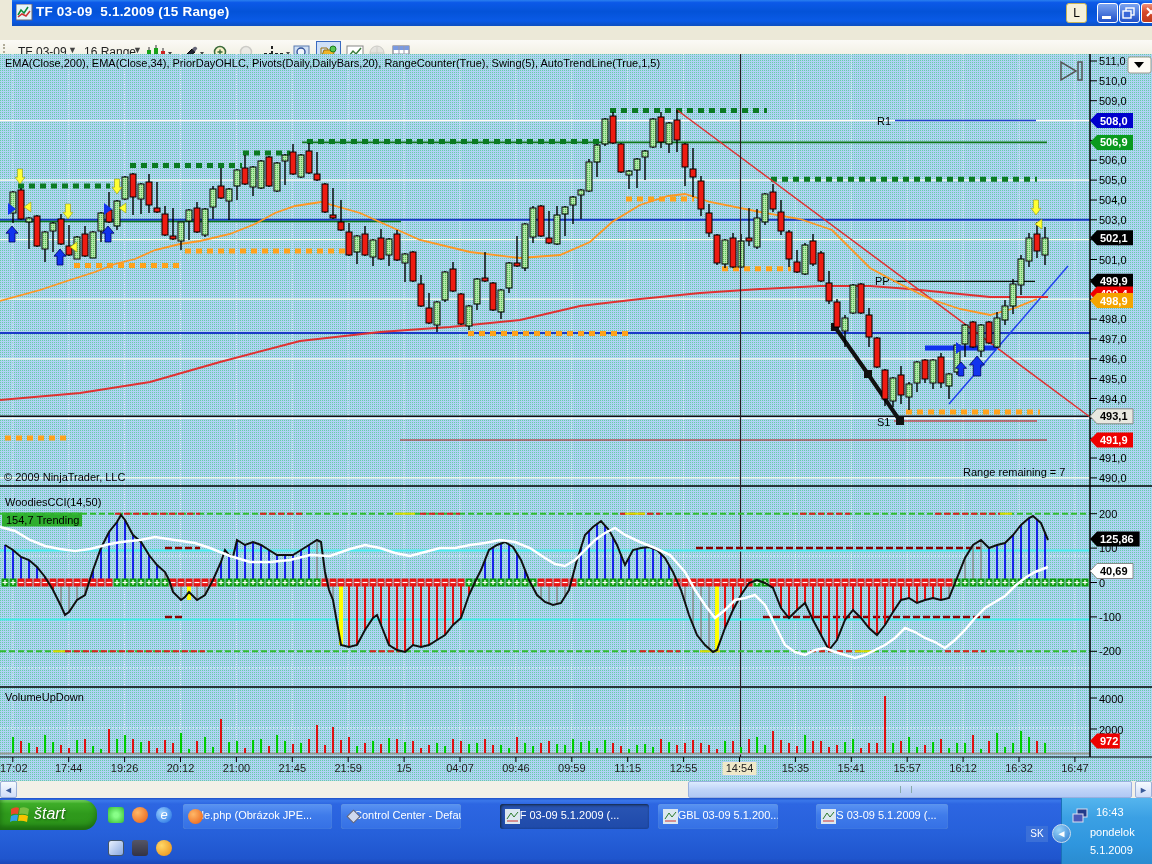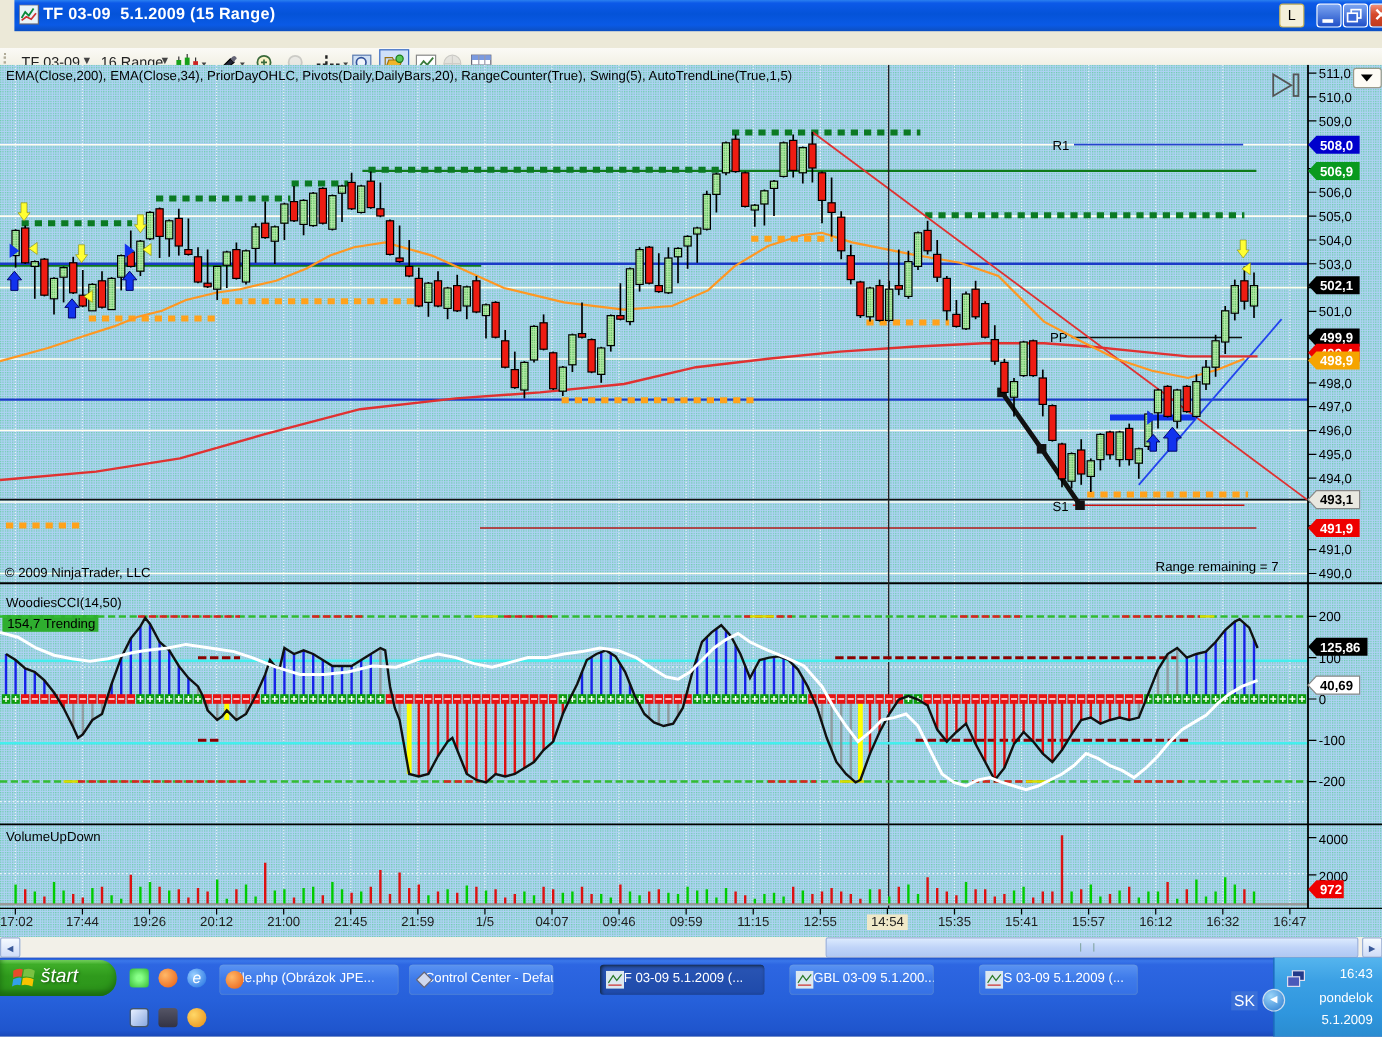--- a/index.html
+++ b/index.html
@@ -1243,48 +1243,48 @@
  <div class="qicon" style="left:156px;top:9px;background:radial-gradient(circle at 35% 35%,#9ad0ff,#1a6ae0);border-radius:8px;color:#fff;font-size:13px;font-style:italic;text-align:center;line-height:15px">e</div>
  <div class="qicon" style="left:108px;top:42px;background:linear-gradient(135deg,#e8f0ff,#88a8e0);border:1px solid #456;"></div>
  <div class="qicon" style="left:132px;top:42px;background:linear-gradient(180deg,#556,#334);"></div>
  <div class="qicon" style="left:156px;top:42px;background:radial-gradient(circle at 35% 35%,#ffd868,#e88a10);border-radius:8px"></div>
  <div class="tbbtn" style="left:183px;width:149px">file.php (Obrázok JPE...
   <div class="qicon" style="left:5px;top:5px;width:15px;height:15px;background:radial-gradient(circle at 35% 35%,#ffb868,#e85a10);border-radius:8px"></div></div>
  <div class="tbbtn" style="left:341px;width:120px">Control Center - Default
   <svg width="15" height="15" style="position:absolute;left:5px;top:5px">
           <rect x="3" y="3" width="9" height="9" fill="#cfd8ee" stroke="#667" transform="rotate(45 7.5 7.5)"></rect>
         </svg></div>
- <div class="tbbtn" style="left:500px;width:137px;background:linear-gradient(180deg,#2a55b4,#1e4aaa);box-shadow:inset 1px 1px 3px #123">TF 03-09  5.1.2009 (...
+ <div class="tbbtn" style="left:500px;width:149px;background:linear-gradient(180deg,#2a55b4,#1e4aaa);box-shadow:inset 1px 1px 3px #123">TF 03-09  5.1.2009 (...
   <svg width="15" height="15" style="position:absolute;left:5px;top:5px">
           <rect width="15" height="15" fill="#dce8f0"></rect>
           <polyline points="2,10 6,4 9,8 13,3" stroke="#2a7a2a" fill="none"></polyline>
           <line x1="2" y1="12" x2="13" y2="12" stroke="#c33"></line>
         </svg></div>
  <div class="tbbtn" style="left:658px;width:120px">FGBL 03-09  5.1.200...
   <svg width="15" height="15" style="position:absolute;left:5px;top:5px">
           <rect width="15" height="15" fill="#dce8f0"></rect>
           <polyline points="2,10 6,4 9,8 13,3" stroke="#2a7a2a" fill="none"></polyline>
           <line x1="2" y1="12" x2="13" y2="12" stroke="#c33"></line>
         </svg></div>
  <div class="tbbtn" style="left:816px;width:132px">ES 03-09  5.1.2009 (...
   <svg width="15" height="15" style="position:absolute;left:5px;top:5px">
           <rect width="15" height="15" fill="#dce8f0"></rect>
           <polyline points="2,10 6,4 9,8 13,3" stroke="#2a7a2a" fill="none"></polyline>
           <line x1="2" y1="12" x2="13" y2="12" stroke="#c33"></line>
         </svg></div>
- <div style="position:absolute;left:1026px;top:28px;width:22px;height:16px;background:#3a6fd8;color:#fff;font-size:13px;text-align:center;line-height:16px">SK</div>
+ <div style="position:absolute;left:1026px;top:28px;width:22px;height:16px;background:#3a6fd8;color:#fff;font-size:10px;text-align:center;line-height:16px">SK</div>
  <div style="position:absolute;left:1061px;top:0;width:91px;height:66px;background:linear-gradient(180deg,#55b5ee 0%,#3ba0e4 30%,#2f96de 70%,#2a8cd0 100%);border-left:1px solid #1a70b8"></div>
  <div style="position:absolute;left:1052px;top:26px;width:19px;height:19px;border-radius:50%;background:radial-gradient(circle at 35% 30%,#9ad4f8,#2a7ad0);border:1px solid #cde;color:#fff;font-size:10px;text-align:center;line-height:18px">◄</div>
  <svg width="17" height="17" style="position:absolute;left:1072px;top:10px">
   <rect x="5" y="1" width="10" height="8" fill="#223a8a" stroke="#dde"></rect>
   <rect x="1" y="6" width="10" height="8" fill="#4a5aba" stroke="#dde"></rect>
  </svg>
- <div style="position:absolute;left:1096px;top:8px;width:48px;text-align:right;color:#fff;font-size:11px">16:43</div>
- <div style="position:absolute;left:1090px;top:28px;width:54px;text-align:right;color:#fff;font-size:11px">pondelok</div>
- <div style="position:absolute;left:1090px;top:46px;width:54px;text-align:right;color:#fff;font-size:11px">5.1.2009</div>
+ <div style="position:absolute;left:1096px;top:8px;width:48px;text-align:left;color:#fff;font-size:11px">16:43</div>
+ <div style="position:absolute;left:1090px;top:28px;width:54px;color:#fff;font-size:11px">pondelok</div>
+ <div style="position:absolute;left:1090px;top:46px;width:54px;text-align:left;color:#fff;font-size:11px">5.1.2009</div>
 </div>
 
 </div>
 <style>
 .ax{font:11px "Liberation Sans",sans-serif;fill:#000}
 .tag{font:bold 11px "Liberation Sans",sans-serif}
 .lbl{font:11px "Liberation Sans",sans-serif;fill:#000}
 .tx{font:11px "Liberation Sans",sans-serif;fill:#222}
 </style>
 </body></html>

